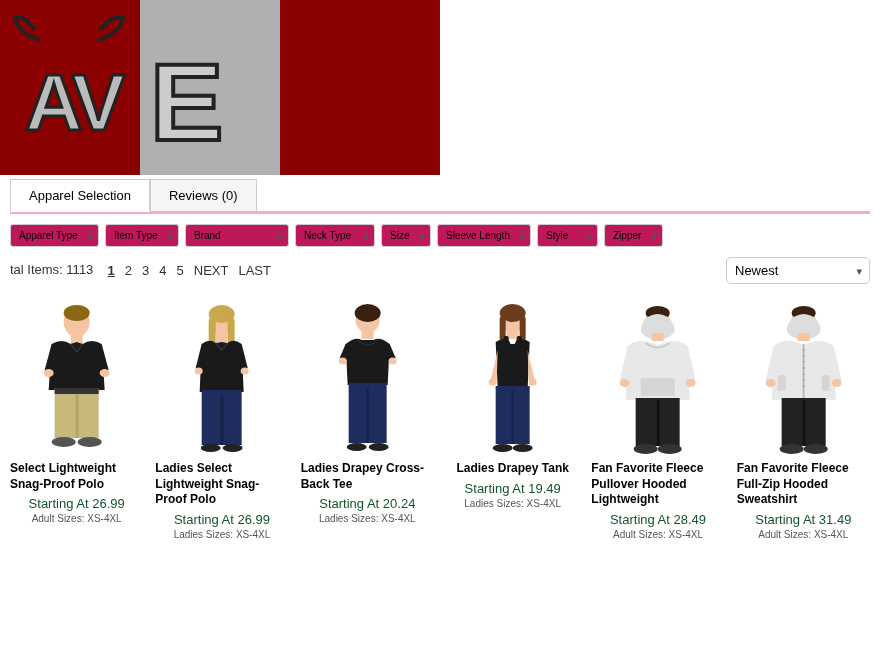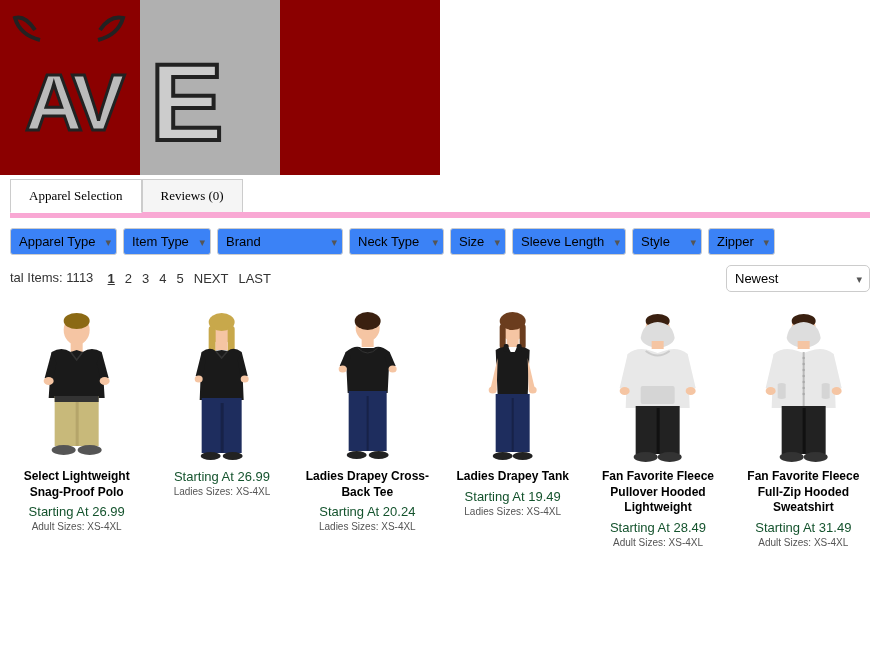--- a/index.html
+++ b/index.html
@@ -17,23 +17,22 @@
       position: relative;
     }
     .hero-logo {
       display: flex;
       align-items: center;
     }
 
     
     .tabs {
       display: flex;
-      border-bottom: 6px solid #f9a8d4;
+      border-bottom: 3px solid #f9a8d4;
       margin-top: 4px;
-      font-family: Liberation Serif, serif;
     }
     .tab {
       padding: 8px 18px;
       border: 1px solid #ccc;
       border-bottom: none;
       cursor: pointer;
       background: #fff;
       font-size: 13px;
     }
     .tab.active {
@@ -51,23 +50,23 @@
       display: flex;
       gap: 6px;
       padding: 10px 0 6px 0;
       flex-wrap: wrap;
       align-items: center;
     }
     .filter-select {
       padding: 5px 8px;
       border: 1px solid #ccc;
       border-radius: 3px;
-      font-size: 13px;
+      font-size: 10px;
       cursor: pointer;
-      background: #3b82f6;
+      background: #be185d;
       appearance: none;
       -webkit-appearance: none;
       padding-right: 20px;
       position: relative;
     }
     .filter-wrapper {
       position: relative;
       display: inline-block;
     }
     .filter-wrapper::after {
@@ -152,21 +151,20 @@
       justify-content: center;
       margin-bottom: 6px;
     }
     .product-image svg {
       width: 100%;
       height: 100%;
     }
     .product-name {
       font-size: 12px;
       font-weight: bold;
-      text-align: center;
       line-height: 1.3;
       margin-bottom: 4px;
     }
     .product-price {
       font-size: 13px;
       color: #14532d;
       margin-bottom: 2px;
     }
     .product-sizes {
       font-size: 10px;
@@ -363,20 +361,21 @@
           <ellipse cx="27" cy="71" rx="4" ry="3.5" fill="#f5c5a3"></ellipse>
           <ellipse cx="73" cy="71" rx="4" ry="3.5" fill="#f5c5a3"></ellipse>
 
           <rect x="30" y="90" width="40" height="55" fill="#1e2d5e"></rect>
           <rect x="49" y="95" width="3" height="50" fill="#172248"></rect>
 
           <ellipse cx="39" cy="148" rx="10" ry="4" fill="#222"></ellipse>
           <ellipse cx="61" cy="148" rx="10" ry="4" fill="#222"></ellipse>
         </svg>
       </div>
+      <div class="product-name">Ladies Select Lightweight Snag-Proof Polo</div>
       <div class="product-price">Starting At 26.99</div>
       <div class="product-sizes">Ladies Sizes: XS-4XL</div>
     </div>
 
     <div class="product-card">
       <div class="product-image">
         <svg viewBox="0 0 100 155" xmlns="http://www.w3.org/2000/svg">
 
           <ellipse cx="50" cy="20" rx="12" ry="13" fill="#f5c5a3"></ellipse>
 

